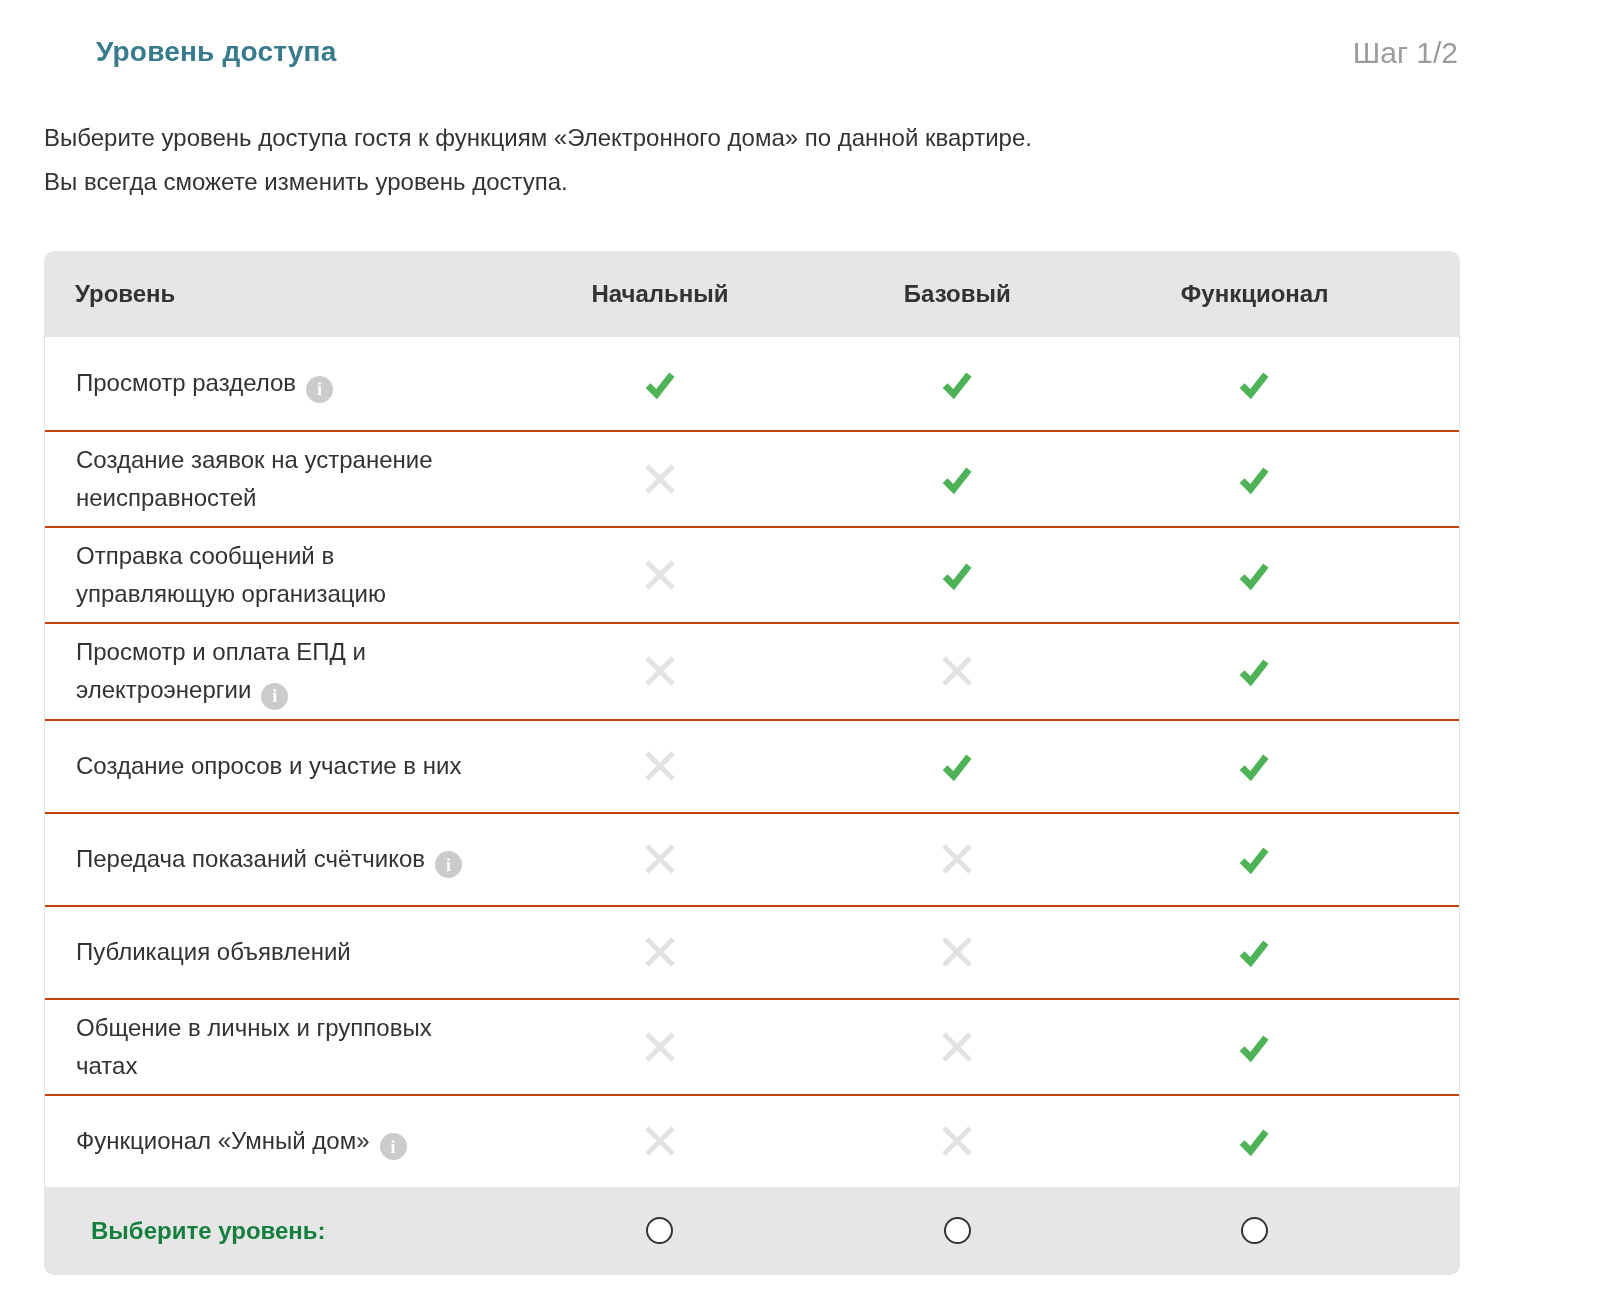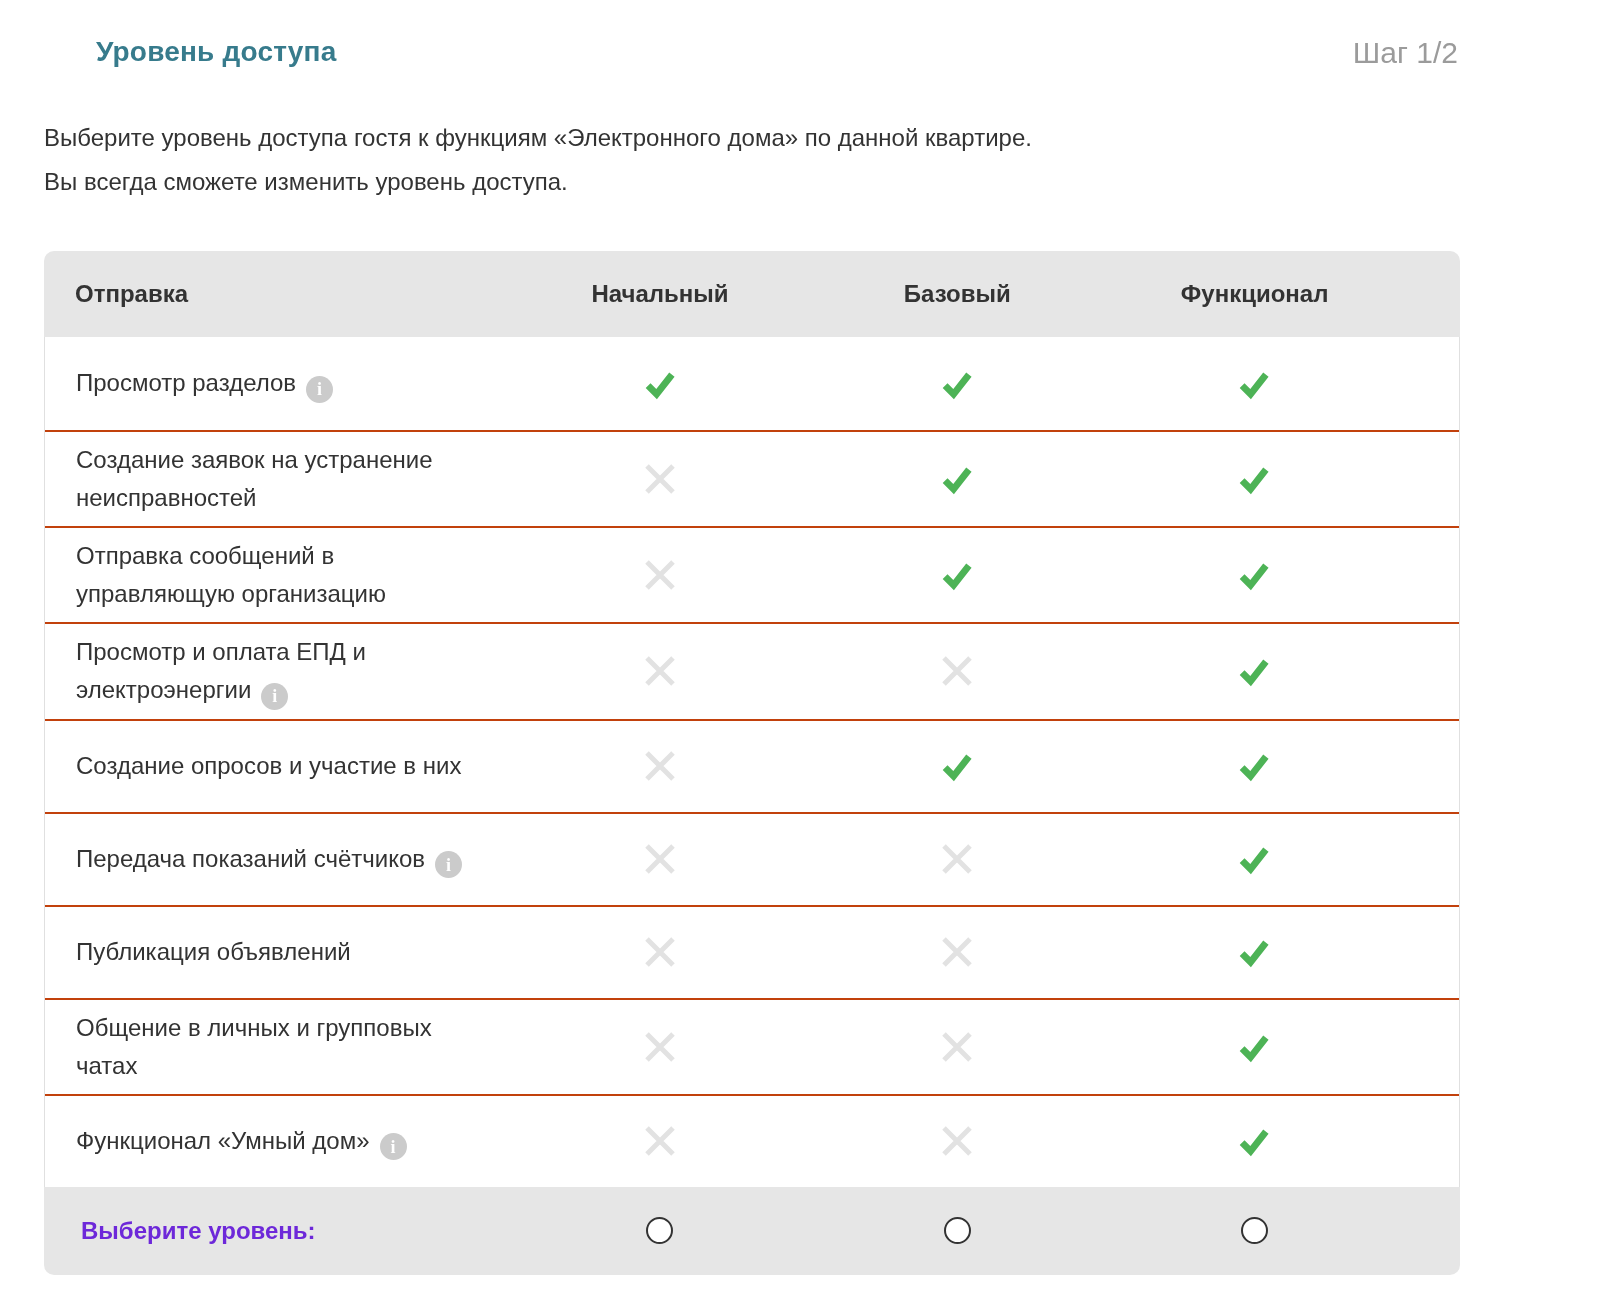--- a/index.html
+++ b/index.html
@@ -46,21 +46,21 @@
   }
   .mcell { display: flex; justify-content: center; align-items: center; }
   .mcell svg { display: block; }
   .mark-check { width: 38px; height: 34px; }
   .mark-cross { width: 40px; height: 40px; }
 
   .tfoot {
     background: #e6e6e6; height: 88px;
     border-radius: 0 0 10px 10px;
   }
-  .tfoot .flabel-cell { padding-left: 37px; font-size: 24px; font-weight: bold; color: #6d28d9; }
+  .tfoot .flabel-cell { padding-left: 47px; font-size: 24px; font-weight: bold; color: #15803d; }
   .radio-cell { display: flex; justify-content: center; align-items: center; }
   input[type="radio"] {
     -webkit-appearance: none; appearance: none;
     width: 27px; height: 27px; border-radius: 50%;
     border: 2.5px solid #333333; background: #ffffff; cursor: pointer;
   }
 </style>
 </head>
 <body>
 
@@ -72,21 +72,21 @@
   </div>
 
   <div class="desc">
     <div>Выберите уровень доступа гостя к функциям «Электронного дома» по данной квартире.</div>
     <div>Вы всегда сможете изменить уровень доступа.</div>
   </div>
 
   <div class="acc-table">
 
     <div class="thead grid">
-      <div class="hcell first">Отправка</div>
+      <div class="hcell first">Уровень</div>
       <div class="hcell">Начальный</div>
       <div class="hcell">Базовый</div>
       <div class="hcell">Функционал</div>
     </div>
 
     <div class="tbody">
         <div class="trow grid">
     <div class="fcell">
       <span class="flabel">Просмотр разделов</span><span class="info">i</span>
     </div>

